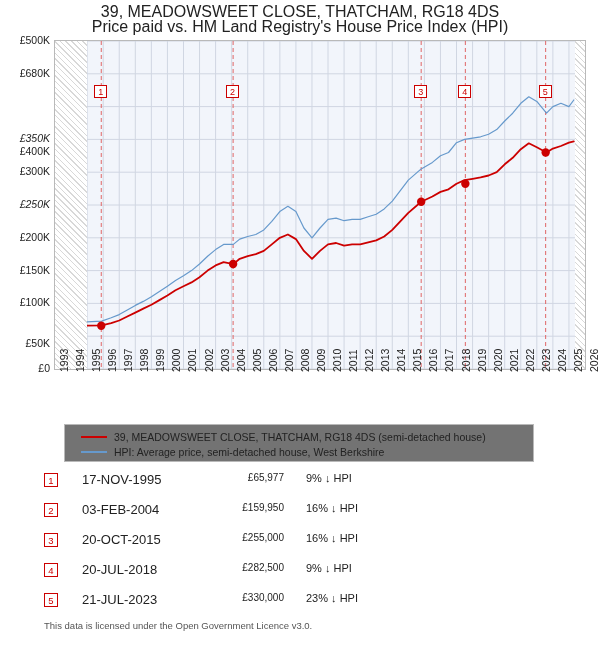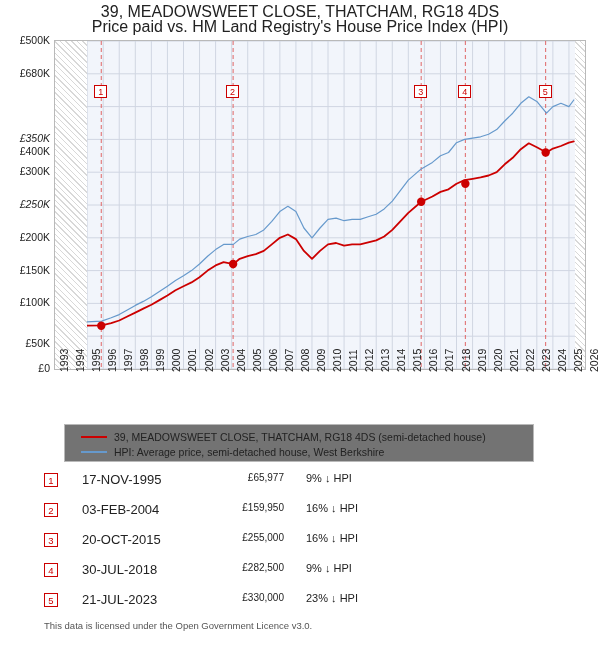--- a/index.html
+++ b/index.html
@@ -340,21 +340,21 @@
       <span class="sale-delta">16% ↓ HPI</span>
     </div>
     <div class="sale-row">
       <span class="sale-num">3</span>
       <span class="sale-date">20-OCT-2015</span>
       <span class="sale-price">£255,000</span>
       <span class="sale-delta">16% ↓ HPI</span>
     </div>
     <div class="sale-row">
       <span class="sale-num">4</span>
-      <span class="sale-date">30-JUL-2018</span>
+      <span class="sale-date">20-JUL-2018</span>
       <span class="sale-price">£282,500</span>
       <span class="sale-delta">9% ↓ HPI</span>
     </div>
     <div class="sale-row">
       <span class="sale-num">5</span>
       <span class="sale-date">21-JUL-2023</span>
       <span class="sale-price">£330,000</span>
       <span class="sale-delta">23% ↓ HPI</span>
     </div>
   </div>

